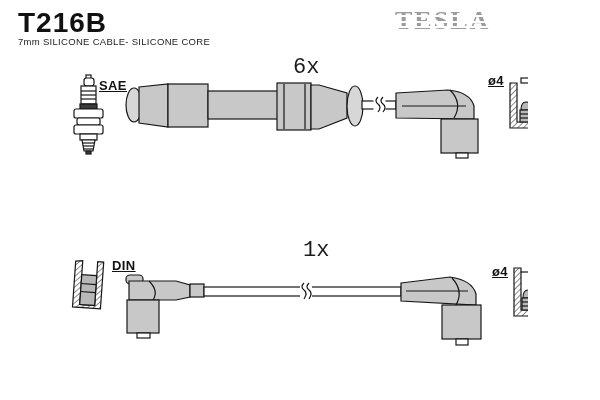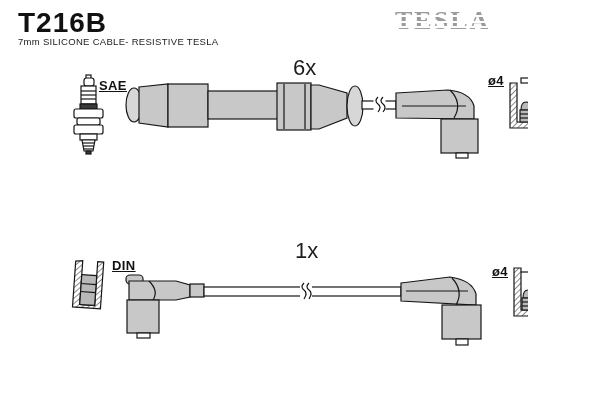--- a/index.html
+++ b/index.html
@@ -13,23 +13,23 @@
   .brand{left:395px;top:8px;width:100px;height:28px;}
   .brand-text{
     font-family:"Liberation Serif", serif;font-weight:bold;font-size:26px;
     letter-spacing:2px;color:#9c9c9c;line-height:1;
   }
   .brand-stripes{
     position:absolute;left:-2px;top:4px;width:104px;height:22px;
     background:repeating-linear-gradient(180deg, transparent 0 3.5px, #ffffff 3.5px 5.5px);
     pointer-events:none;
   }
-  .qty{font-size:22px;color:#1c1c1c;}
+  .qty{font-size:22px;color:#1c1c1c;font-family:Liberation Mono, monospace;}
   .qty-top{left:293px;top:57px;}
-  .qty-bottom{left:295px;top:240px;}
+  .qty-bottom{left:303px;top:240px;}
   .small-lbl{font-size:13px;font-weight:bold;color:#111;letter-spacing:.4px;text-decoration:underline;}
   .sae{left:99px;top:79px;}
   .din{left:112px;top:259px;}
   .dia-top{left:488px;top:74px;}
   .dia-bottom{left:492px;top:265px;}
   svg.art{position:absolute;left:0;top:0;}
   .outl{stroke:#161616;stroke-width:1.2;}
   .grayfill{fill:#c8c8c8;}
   .lightfill{fill:#d7d7d7;}
   .whitefill{fill:#ffffff;}
@@ -152,21 +152,21 @@
       <g>
         <path d="M523,298 Q523,290 528,290 Q533,290 533,298 Z" class="termfill"></path>
         <rect x="522" y="298" width="12" height="12" class="termfill"></rect>
         <line x1="522" y1="302" x2="534" y2="302"></line>
         <line x1="522" y1="306" x2="534" y2="306"></line>
       </g>
     </g>
   </svg>
 
   <div class="abs part-number">T216B</div>
-  <div class="abs part-desc">7mm SILICONE CABLE- RESISTIVE TESLA</div>
+  <div class="abs part-desc">7mm SILICONE CABLE- SILICONE CORE</div>
 
   <div class="abs brand">
     <span class="brand-text">TESLA</span>
     <span class="brand-stripes"></span>
   </div>
 
   <div class="abs qty qty-top">6x</div>
   <div class="abs small-lbl sae">SAE</div>
   <div class="abs small-lbl dia-top">ø4</div>
 

